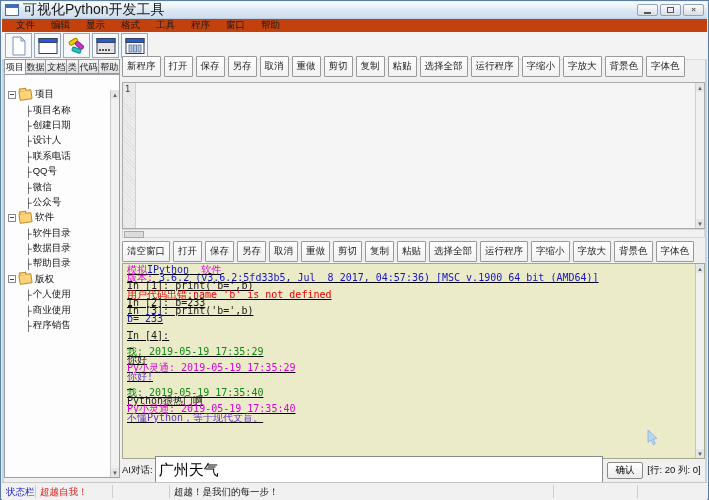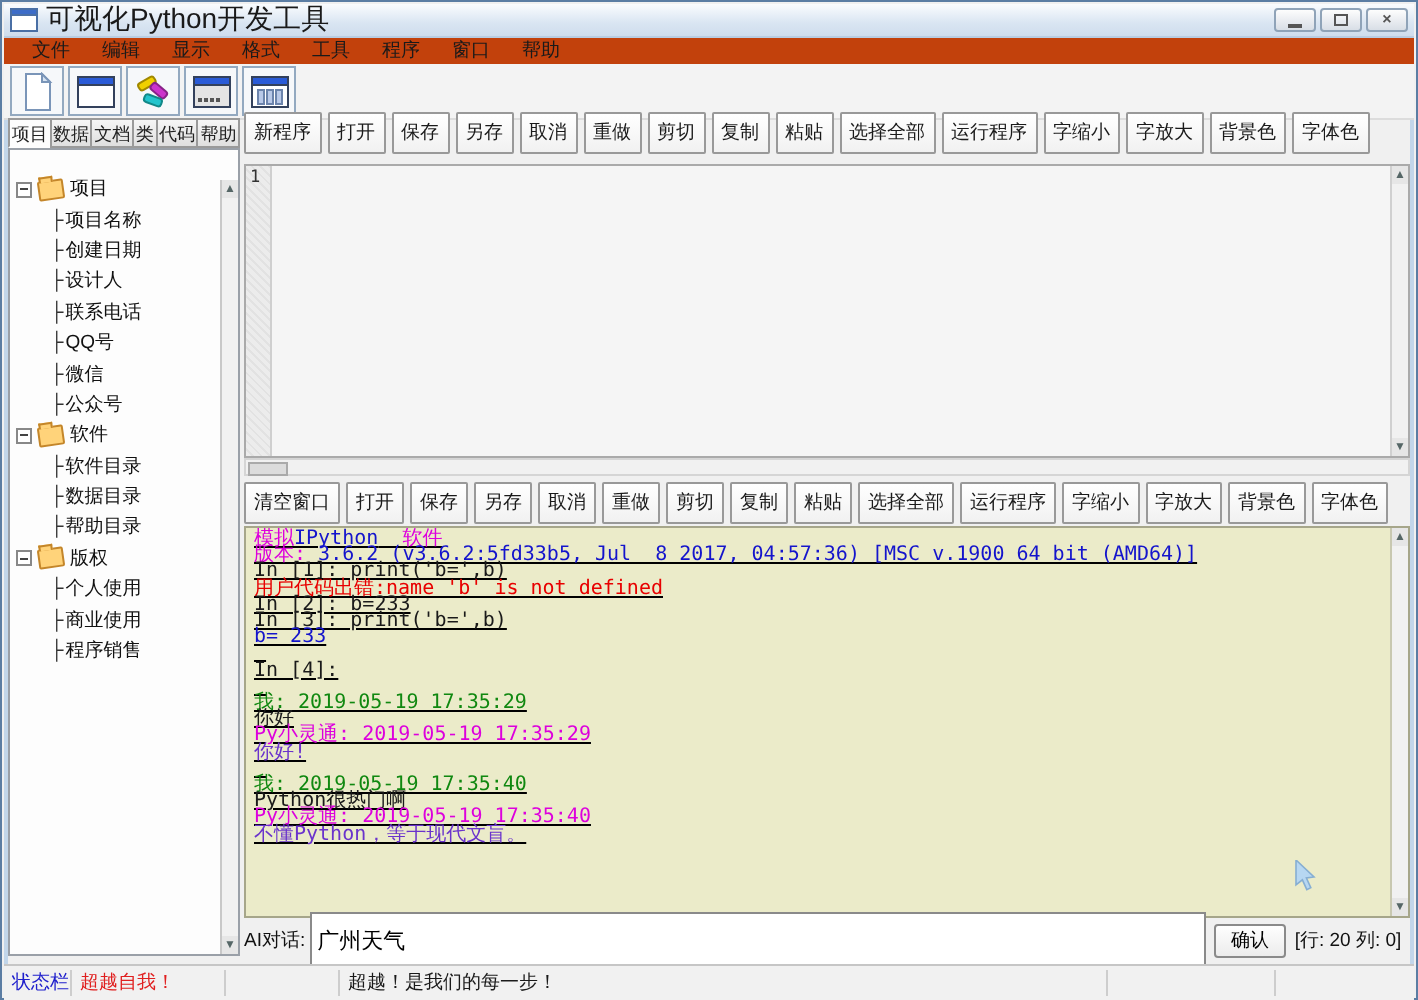--- a/index.html
+++ b/index.html
@@ -82,21 +82,21 @@
   .console{position:absolute;left:121px;right:3px;top:262px;height:196px;background:#ebebc9;
            border:1px solid #a6a68a;box-sizing:border-box;overflow:hidden;}
   .console-lines{position:absolute;top:2px;left:4px;right:12px;
            font-family:"DejaVu Sans Mono","Liberation Mono",monospace;font-size:10px;line-height:8.2px;
            white-space:pre;text-decoration:underline;}
   .console-vsb{position:absolute;right:0;top:0;bottom:0;width:9px;background:#f1f1f1;border-left:1px solid #c8c8b0;box-sizing:border-box;}
   .cursor-svg{position:absolute;left:524px;top:166px;}
 
   
   .ai-bar{position:absolute;left:121px;right:3px;top:460px;height:19px;display:flex;align-items:center;font-size:9.5px;color:#111;}
-  .ai-input{flex:1 1 auto;height:30px;border:1px solid #8a8a8a;background:#fff;font-size:11px;
+  .ai-input{flex:1 1 auto;height:30px;border:1px solid #8a8a8a;background:#fff;font-size:15px;
             font-family:inherit;padding:0 3px;margin-left:2px;box-sizing:border-box;}
   .ai-confirm{width:36px;height:17px;margin-left:4px;font-size:9.5px;font-family:inherit;
             background:linear-gradient(#fefefe,#ececec);border:1px solid #8a8a8a;border-radius:2px;padding:0;}
   .caret-status{width:62px;text-align:center;white-space:nowrap;font-size:9.5px;}
 
   
   .statusbar{position:absolute;left:1px;right:1px;top:481px;height:17px;background:#f1f1f1;
              border-top:1px solid #c6c6c6;display:flex;align-items:center;font-size:9.5px;}
   .status-cell{height:13px;line-height:13px;padding:0 4px;border-right:1px solid #cdcdcd;
                white-space:nowrap;overflow:hidden;box-sizing:border-box;}

